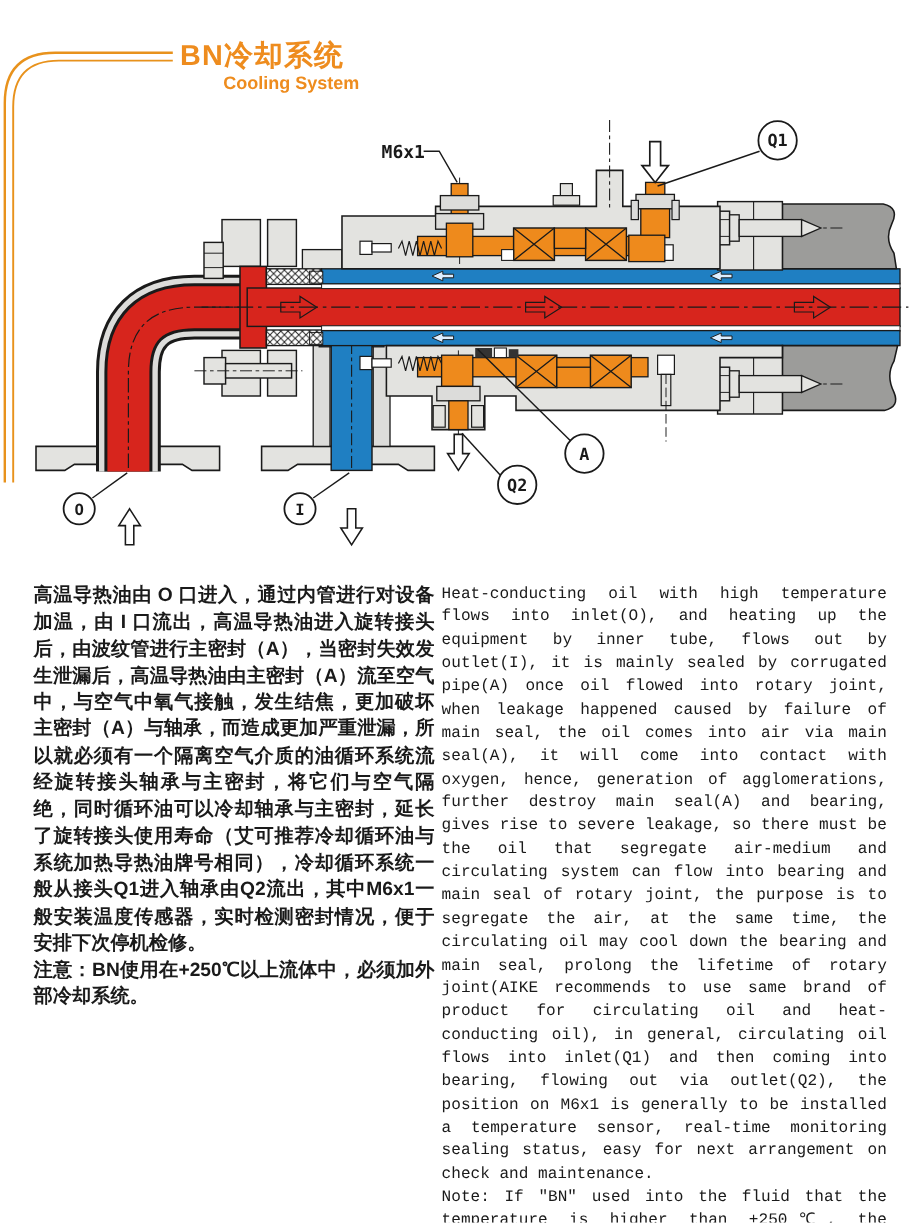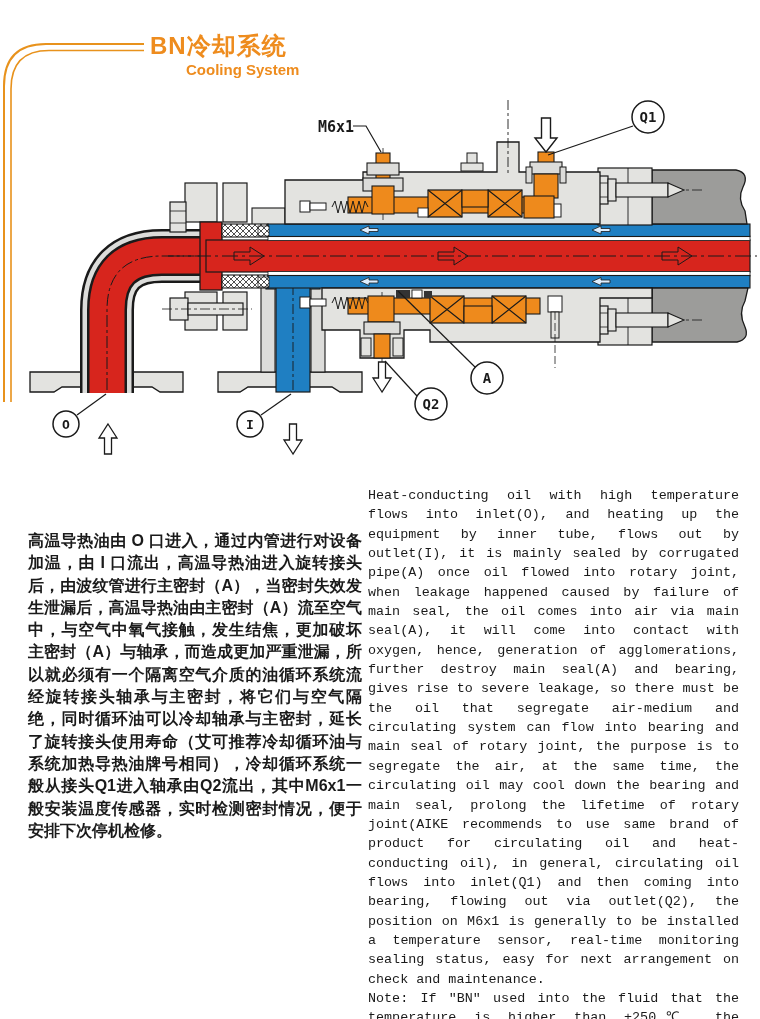--- a/index.html
+++ b/index.html
@@ -8,21 +8,21 @@
   
   #deco-svg{position:absolute;left:0;top:0;}
   .title-cn{position:absolute;left:150px;top:30px;font-size:24px;font-weight:bold;
             letter-spacing:1px;color:#ee8c1e;}
   .title-en{position:absolute;left:186px;top:61px;font-size:15px;font-weight:bold;color:#ee8c1e;text-align:center;}
   
   #diagram-svg{position:absolute;left:0;top:0;}
   
   .col-cn{position:absolute;left:28px;top:486px;width:334px;
           font-size:16px;line-height:22.3px;font-weight:bold;text-align:justify;
-          font-family:"Liberation Sans",sans-serif;margin-top:44px;}
+          font-family:"Liberation Sans",sans-serif;}
   .col-cn p{margin:0;}
   .col-en{position:absolute;left:368px;top:486px;width:371px;
           font-size:13.4px;line-height:19.35px;text-align:justify;
           font-family:"Liberation Mono","DejaVu Sans Mono",monospace;}
   .col-en p{margin:0;}
 </style>
 </head>
 <body>
 
 <div id="page">
@@ -240,20 +240,21 @@
       <text x="66" y="429" text-anchor="middle" font-family="'DejaVu Sans Mono',monospace" font-size="13" font-weight="bold" fill="#1a1a1a">O</text>
     </g>
     <g>
       <circle cx="250" cy="424" r="13" fill="#fff" stroke="#1a1a1a" stroke-width="1.5"></circle>
       <text x="250" y="429" text-anchor="middle" font-family="'DejaVu Sans Mono',monospace" font-size="13" font-weight="bold" fill="#1a1a1a">I</text>
     </g>
   </svg>
 
   <div class="col-cn">
     <p>高温导热油由 O 口进入，通过内管进行对设备加温，由 I 口流出，高温导热油进入旋转接头后，由波纹管进行主密封（A），当密封失效发生泄漏后，高温导热油由主密封（A）流至空气中，与空气中氧气接触，发生结焦，更加破坏主密封（A）与轴承，而造成更加严重泄漏，所以就必须有一个隔离空气介质的油循环系统流经旋转接头轴承与主密封，将它们与空气隔绝，同时循环油可以冷却轴承与主密封，延长了旋转接头使用寿命（艾可推荐冷却循环油与系统加热导热油牌号相同），冷却循环系统一般从接头Q1进入轴承由Q2流出，其中M6x1一般安装温度传感器，实时检测密封情况，便于安排下次停机检修。</p>
+    <p>注意：BN使用在+250℃以上流体中，必须加外部冷却系统。</p>
   </div>
 
   <div class="col-en">
     <p>Heat-conducting oil with high temperature flows into inlet(O), and heating up the equipment by inner tube, flows out by outlet(I), it is mainly sealed by corrugated pipe(A) once oil flowed into rotary joint, when leakage happened caused by failure of main seal, the oil comes into air via main seal(A), it will come into contact with oxygen, hence, generation of agglomerations, further destroy main seal(A) and bearing, gives rise to severe leakage, so there must be the oil that segregate air-medium and circulating system can flow into bearing and main seal of rotary joint, the purpose is to segregate the air, at the same time, the circulating oil may cool down the bearing and main seal, prolong the lifetime of rotary joint(AIKE recommends to use same brand of product for circulating oil and heat-conducting oil), in general, circulating oil flows into inlet(Q1) and then coming into bearing, flowing out via outlet(Q2), the position on M6x1 is generally to be installed a temperature sensor, real-time monitoring sealing status, easy for next arrangement on check and maintenance.</p>
     <p>Note: If "BN" used into the fluid that the temperature is higher than +250℃, the external cooling system must be equipped.</p>
   </div>
 
 </div>
 
 </body></html>

